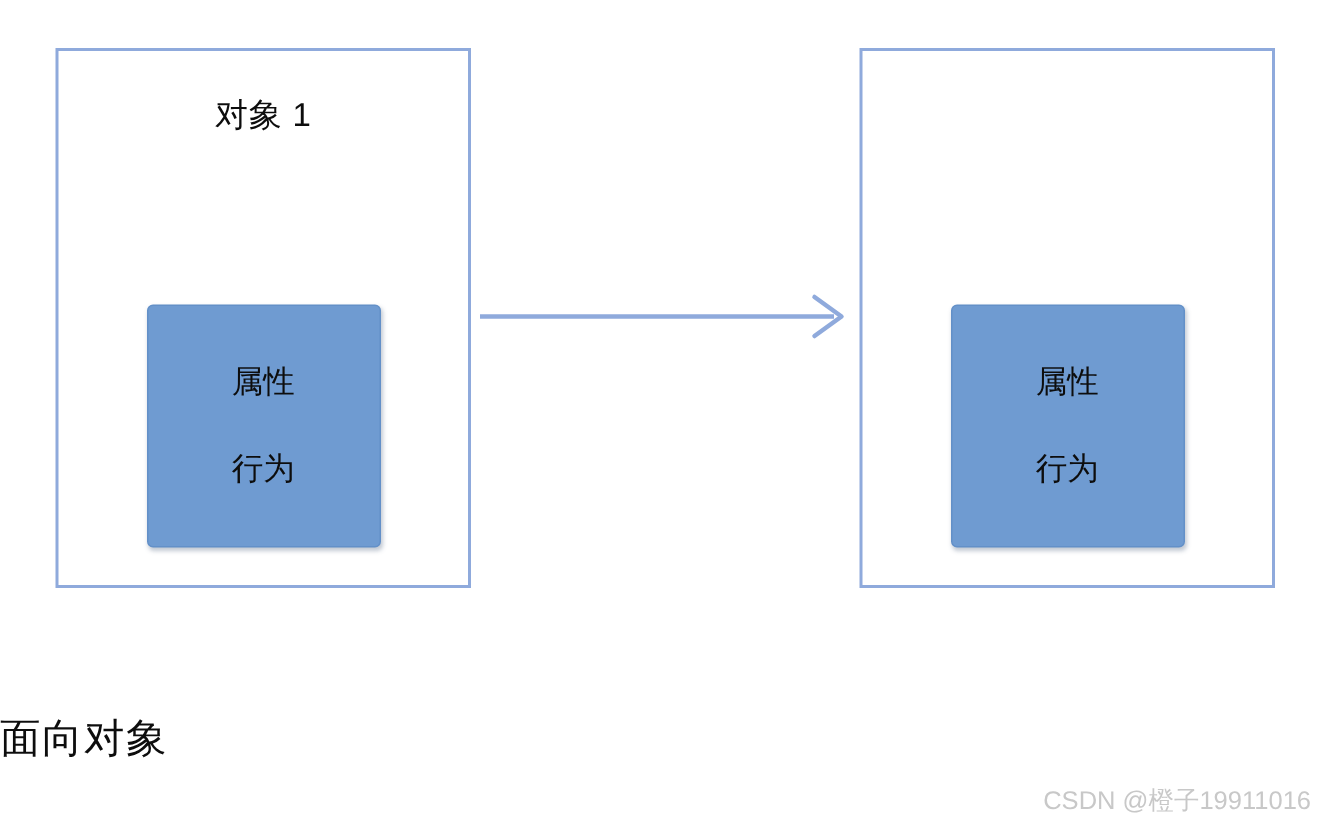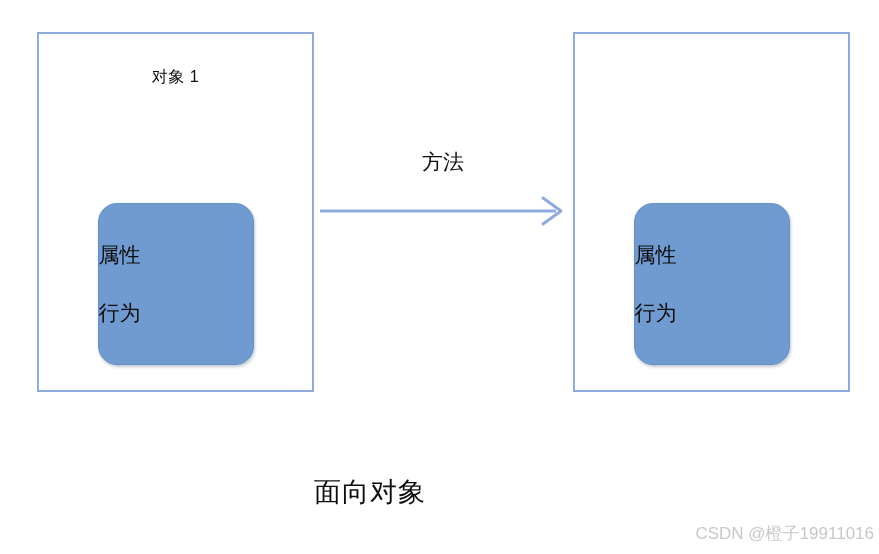--- a/index.html
+++ b/index.html
@@ -30,43 +30,43 @@
   }
   #object-box-1 { left: 37px; }
   #object-box-2 { left: 573px; }
 
   .object-title {
     position: absolute;
     top: 30px;
     left: 0;
     width: 100%;
     text-align: center;
-    font-size: 16px;
+    font-size: 22px;
     line-height: 26px;
     color: #0d0d0d;
     letter-spacing: 0.5px;
     white-space: nowrap;
   }
 
   
   .member-box {
     position: absolute;
     box-sizing: border-box;
     width: 156px;
     height: 162px;
     left: 50%;
     margin-left: -78px;
     top: 169px;
     background: #6f9bd1;
     border: 1px solid #6390c8;
-    border-radius: 19px;
+    border-radius: 4px;
     box-shadow: 1px 2px 3px rgba(80, 100, 130, 0.35);
     display: flex;
     flex-direction: column;
-    align-items: flex-start;
+    align-items: center;
     justify-content: center;
   }
   .member-line {
     font-size: 21px;
     line-height: 24px;
     color: #0d0d0d;
     text-align: center;
     white-space: nowrap;
   }
   .member-line.attributes { margin-bottom: 34px; }
@@ -90,27 +90,26 @@
     color: #0d0d0d;
     white-space: nowrap;
   }
 
   
   #diagram-caption {
     position: absolute;
     left: 0;
     top: 476px;
     width: 696px;
-    text-align: center;
+    text-align: left;
     font-size: 27px;
     line-height: 32px;
     color: #0d0d0d;
     letter-spacing: 1px;
     white-space: nowrap;
-    padding-left: 22px;
   }
 
   
   #watermark {
     position: absolute;
     right: 5px;
     bottom: 10px;
     font-size: 17px;
     line-height: 20px;
     color: #c8c8c8;
@@ -123,21 +122,20 @@
 <div id="canvas">
 
   <div class="object-box" id="object-box-1">
     <div class="object-title">对象 1</div>
     <div class="member-box">
       <div class="member-line attributes">属性</div>
       <div class="member-line behaviors">行为</div>
     </div>
   </div>
 
-  <div id="connector-label">方法</div>
 
   <svg id="connector" viewBox="0 0 254 40">
     <line x1="4" y1="19" x2="240" y2="19" stroke="#8faadc" stroke-width="3"></line>
     <polyline points="227,6 245,19 227,32" fill="none" stroke="#8faadc" stroke-width="3" stroke-linecap="round" stroke-linejoin="round"></polyline>
   </svg>
 
   <div class="object-box" id="object-box-2">
     <div class="member-box">
       <div class="member-line attributes">属性</div>
       <div class="member-line behaviors">行为</div>

